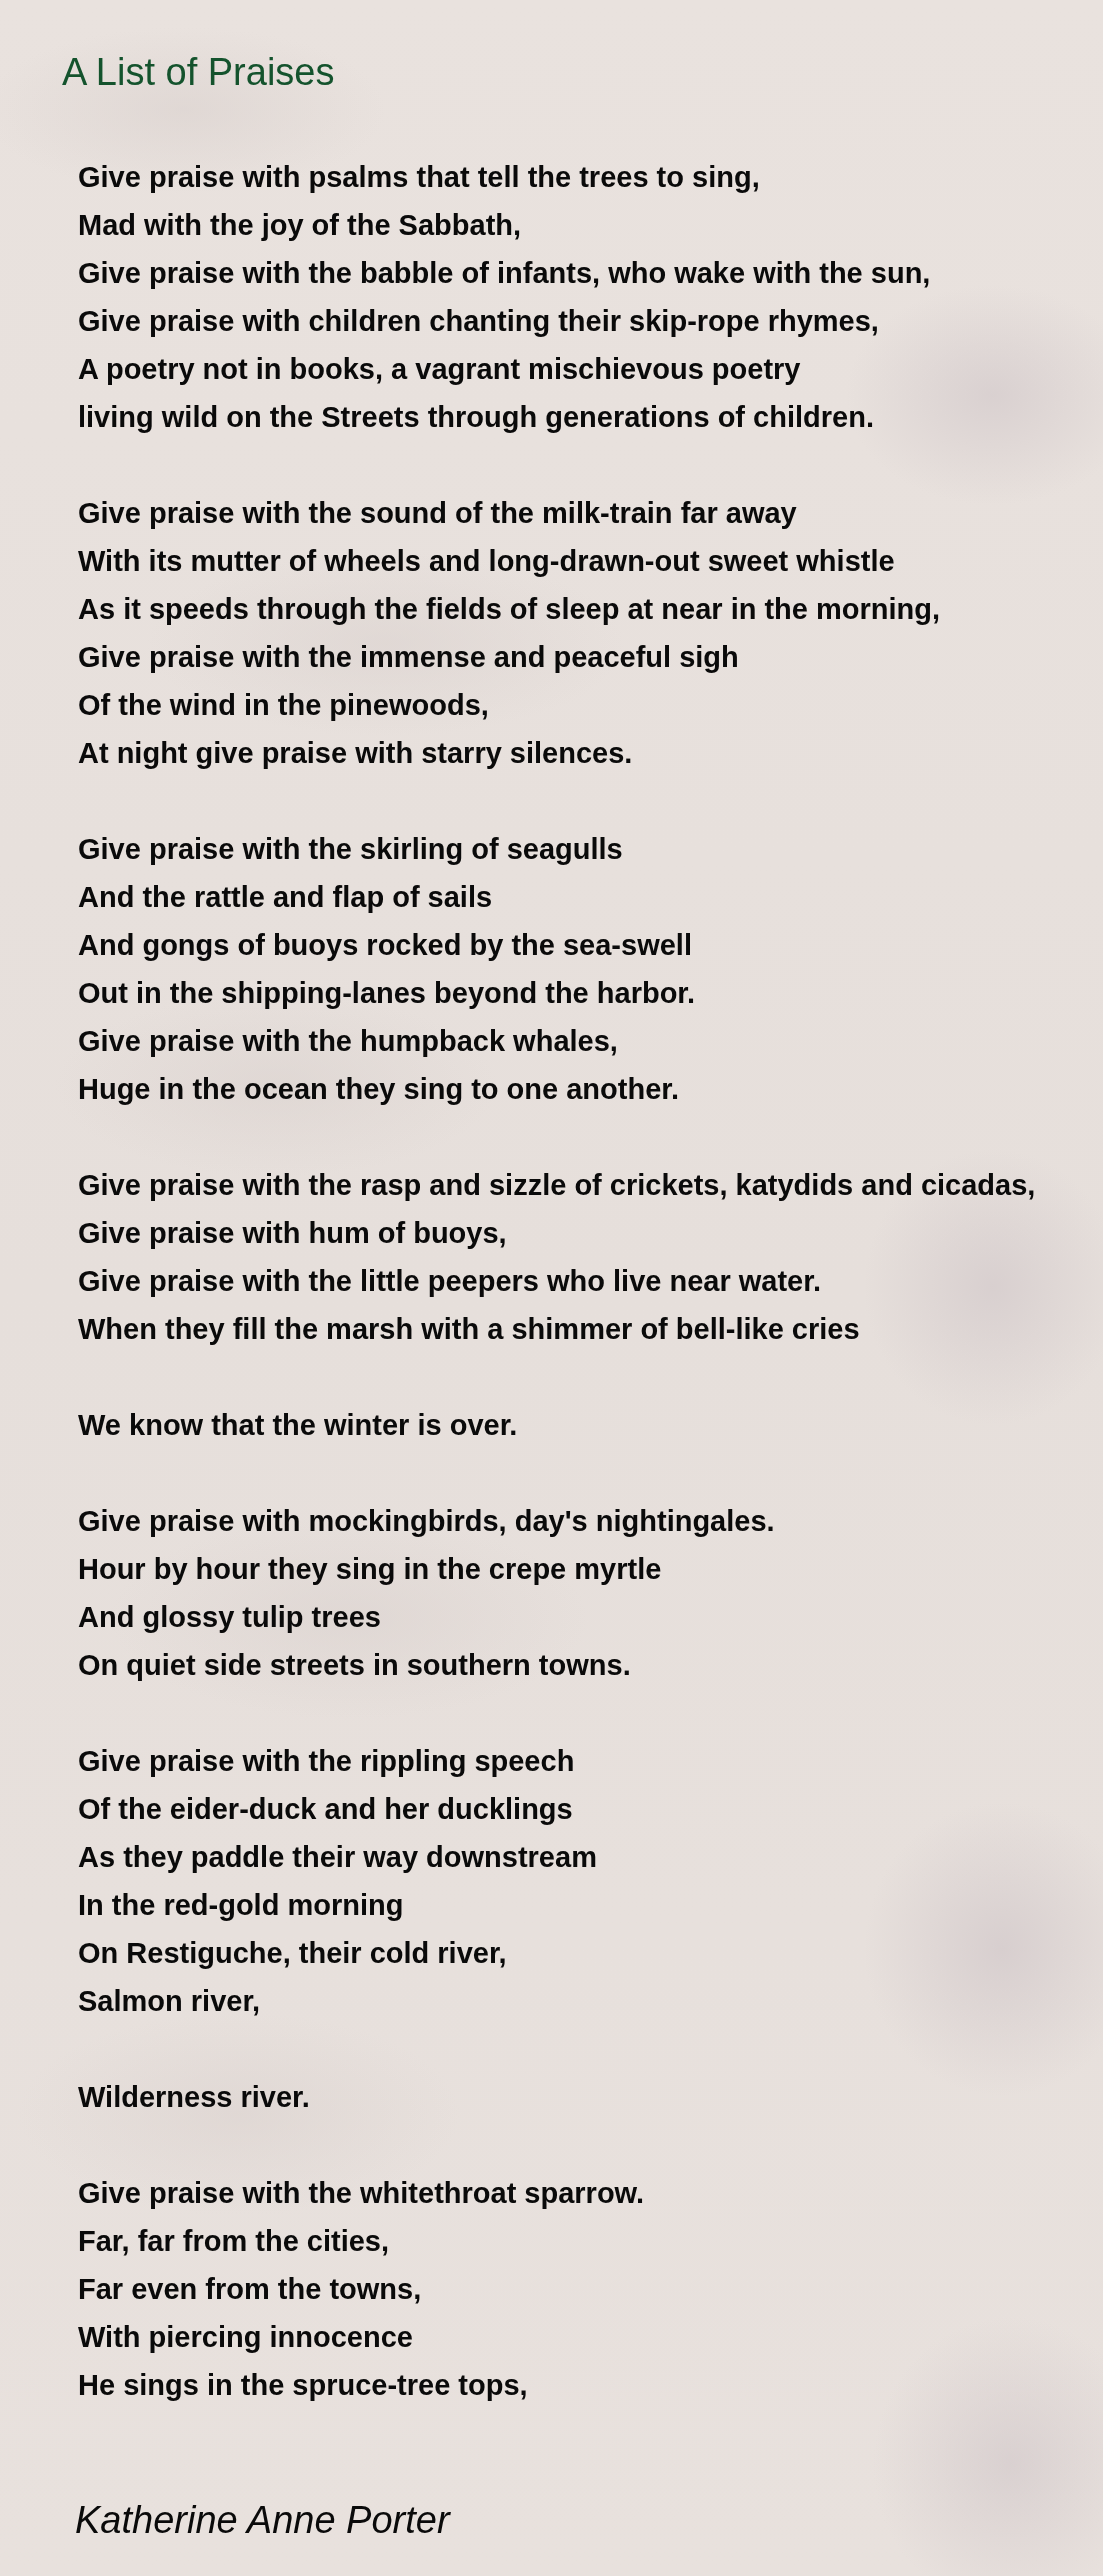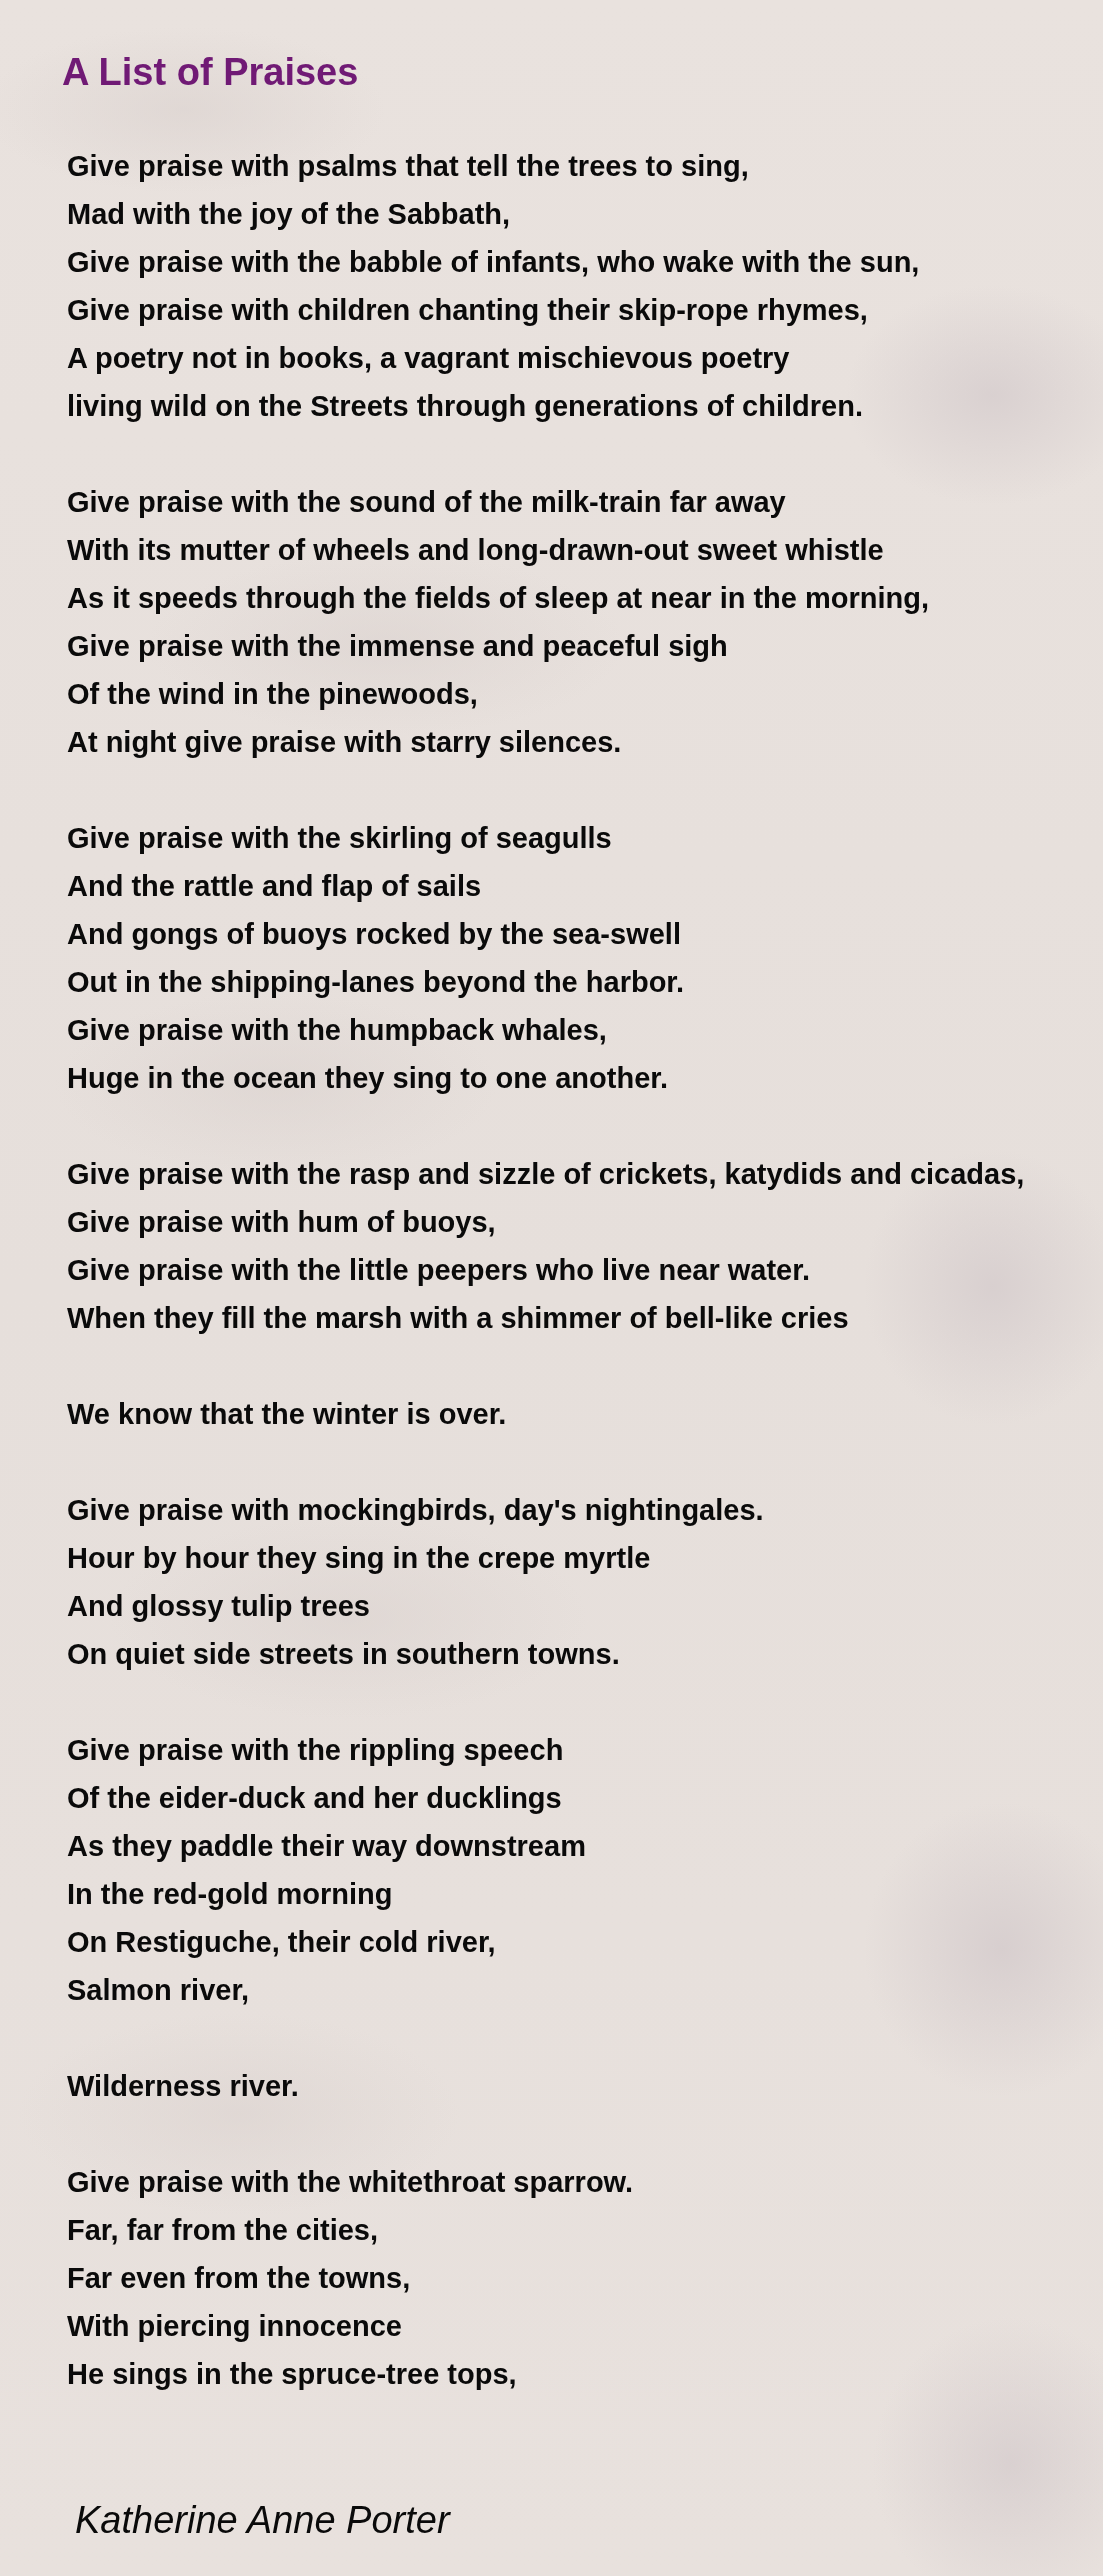--- a/index.html
+++ b/index.html
@@ -23,31 +23,31 @@
         radial-gradient(ellipse 239px 101px at 349px 1618px, rgba(215,206,203,0.45), rgba(215,206,203,0) 100%),
         radial-gradient(ellipse 221px 101px at 239px 2114px, rgba(215,206,203,0.45), rgba(215,206,203,0) 100%),
         linear-gradient(180deg, #e9e2de 0%, #e6dfdb 50%, #e8e1dd 100%);
     }
     .title {
       position: absolute;
       left: 62px;
       top: 50px;
       margin: 0;
       font-family: "Liberation Sans", sans-serif;
-      font-weight: bold;
+      font-weight: normal;
       font-size: 38px;
       line-height: 44px;
-      color: #701a75;
+      color: #14532d;
       white-space: nowrap;
     }
     .poem {
       position: absolute;
       left: 62px;
       top: 137px;
-      margin: 5px;
+      margin: 16px;
       padding: 0;
       font-family: "Liberation Sans", sans-serif;
       font-weight: bold;
       font-size: 29px;
       line-height: 48px;
       color: #0a0a0a;
     }
     .poem .line {
       display: block;
       height: 48px;

